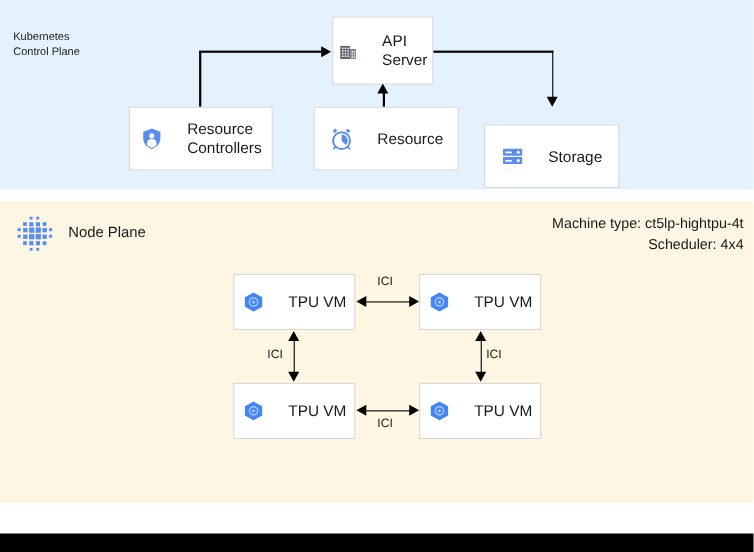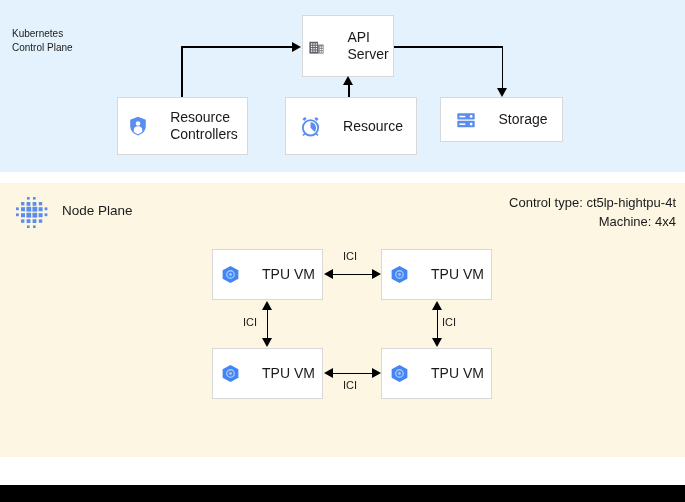--- a/index.html
+++ b/index.html
@@ -96,21 +96,21 @@
     <svg class="icon" width="23" height="23" viewBox="0 0 24 24">
       <path d="M3.6 4.2 L6.2 2.0 L8.0 4.0 L5.4 6.2 Z" fill="#5b8def"></path>
       <path d="M20.4 4.2 L17.8 2.0 L16.0 4.0 L18.6 6.2 Z" fill="#5b8def"></path>
       <circle cx="12" cy="13.4" r="8.0" fill="none" stroke="#5b8def" stroke-width="1.9"></circle>
       <path d="M12 13.4 L12 7.6 A5.8 5.8 0 0 1 16.1 17.5 Z" fill="#5b8def"></path>
       <path d="M4.2 21.4 L6.2 19.3 M19.8 21.4 L17.8 19.3" stroke="#5b8def" stroke-width="1.7"></path>
     </svg>
     <span class="lbl">Resource</span>
   </div>
 
-  <div class="box" style="left:440px;top:97px;width:123px;height:45px;justify-content:center;">
+  <div class="box" style="left:440px;top:113px;width:123px;height:58px;justify-content:center;">
     <svg class="icon" width="22" height="22" viewBox="0 0 24 24">
       <rect x="2.5" y="4.5" width="19" height="7" rx="0.8" fill="#5b8def"></rect>
       <rect x="2.5" y="12.8" width="19" height="7" rx="0.8" fill="#5b8def"></rect>
       <rect x="4.8" y="7.4" width="6.4" height="1.7" fill="#ffffff"></rect>
       <circle cx="17.6" cy="8.1" r="1.5" fill="#ffffff"></circle>
       <rect x="4.8" y="15.7" width="6.4" height="1.7" fill="#ffffff"></rect>
       <circle cx="17.6" cy="16.4" r="1.5" fill="#ffffff"></circle>
     </svg>
     <span class="lbl">Storage</span>
   </div>
@@ -153,22 +153,22 @@
       <rect x="19.6" y="26.2" width="3.8" height="3.8"></rect>
         <rect x="25.8" y="26.4" width="3.4" height="3.4"></rect>
       <rect x="14" y="32.4" width="2.6" height="2.6"></rect>
         <rect x="20" y="32.4" width="2.6" height="2.6"></rect>
     </g>
   </svg>
 
   <div class="panel-title" id="node-pool-title">Node Plane</div>
 
   <div id="machine-meta">
-    <div>Control type: ct5lp-hightpu-4t</div>
-    <div>Machine: 4x4</div>
+    <div>Machine type: ct5lp-hightpu-4t</div>
+    <div>Scheduler: 4x4</div>
   </div>
 
   <div class="box" style="left:212px;top:249px;width:111px;height:51px;">
     <svg class="icon" width="21" height="21" viewBox="0 0 24 24">
       <path d="M12 2.2 L21 7.1 V16.9 L12 21.8 L3 16.9 V7.1 Z" fill="#4285f4"></path>
       <circle cx="12" cy="12" r="4.3" fill="none" stroke="#a8c7fa" stroke-width="1.5"></circle>
       <circle cx="12" cy="12" r="1.6" fill="#a8c7fa"></circle>
     </svg>
     <span class="lbl">TPU VM</span>
   </div>

